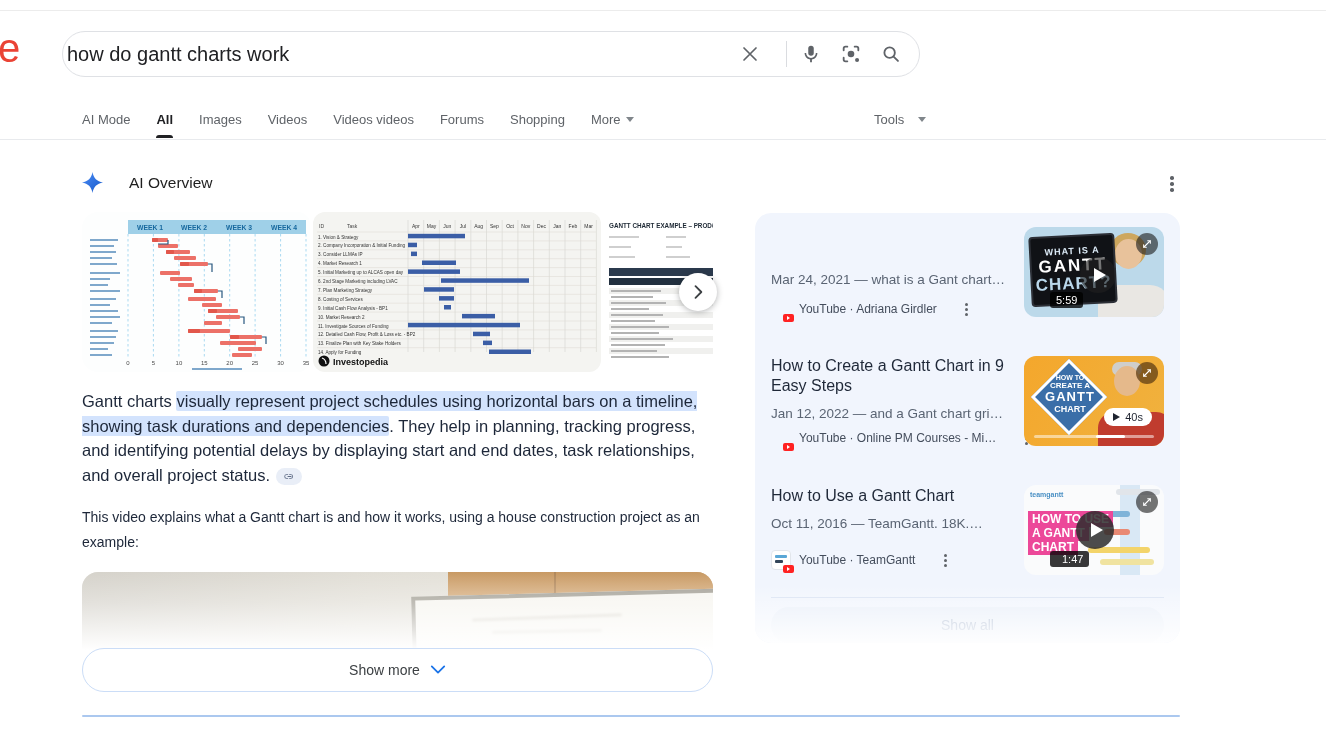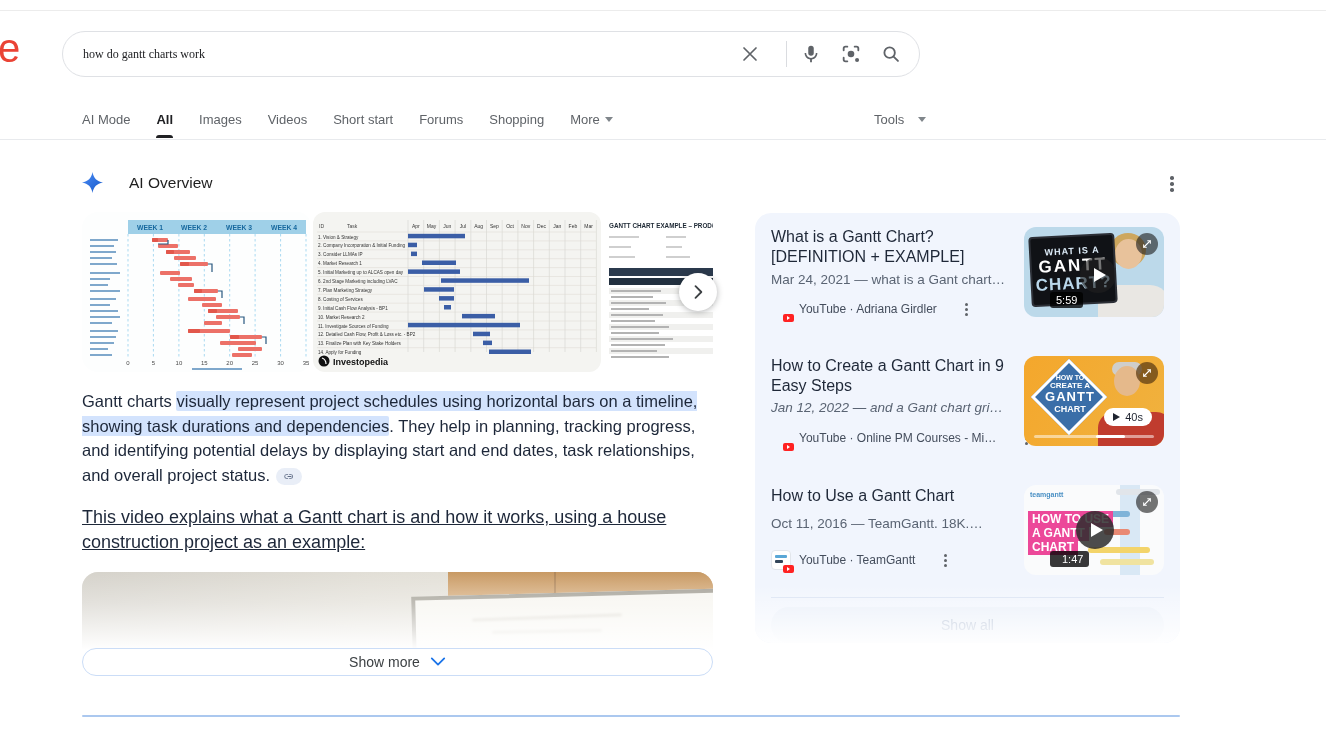--- a/index.html
+++ b/index.html
@@ -12,21 +12,21 @@
 
   
   #top-hairline { left:0; top:10px; width:1326px; height:1px; background:#ececec; }
   #logo-frag { left:-2px; top:26px; font-size:40px; font-weight:500; color:#ea4335; }
   #search-bar {
     left:62px; top:31px; width:858px; height:46px; background:#fff;
     border:1px solid #dfe1e5; border-radius:24px; display:flex; align-items:center;
   }
   #search-input {
     border:none; outline:none; background:transparent; flex:1;
-    margin-left:20px; font-size:12px; color:#202124; font-family:Liberation Serif, serif;
+    margin-left:4px; font-size:20px; color:#202124; font-family:Liberation Sans, sans-serif;
   }
   #search-icons { display:flex; align-items:center; margin-right:16px; }
   .sb-ico { width:24px; height:24px; display:flex; align-items:center; justify-content:center; cursor:pointer; }
   #sb-divider { width:1px; height:26px; background:#dadce0; margin:0 12px; }
   #clear-ico { margin-right:12px; }
   #mic-ico { margin-right:16px; }
   #lens-ico { margin-right:16px; }
 
   
   #tabs { left:82px; top:100px; height:38px; display:flex; gap:26px; align-items:stretch; }
@@ -53,33 +53,33 @@
     box-shadow:0 1px 6px rgba(32,33,36,.35); display:flex; align-items:center; justify-content:center; cursor:pointer; z-index:6;
   }
 
   
   #para1 { left:82px; top:389px; width:632px; font-size:16.5px; line-height:24.5px; color:#1d2739; }
   #para1 .hl { background:#d3e3fd; border-radius:2px; padding:1px 0; }
   .link-chip {
     display:inline-flex; align-items:center; justify-content:center; width:26px; height:17px;
     background:#e9eef7; border-radius:9px; margin-left:6px; vertical-align:-2px; cursor:pointer;
   }
-  #para2 { left:82px; top:505px; width:632px; font-size:18px; line-height:24.5px; color:#1d2739;text-decoration:underline; }
+  #para2 { left:82px; top:505px; width:632px; font-size:14px; line-height:24.5px; color:#1d2739; }
 
   
   #vid-preview { left:82px; top:572px; width:631px; height:78px; border-radius:16px 16px 0 0; overflow:hidden; }
   #vp-bg { position:absolute; inset:0; background:linear-gradient(100deg,#c7c3b9 0%,#d8d4c9 45%,#e3dfd4 100%); }
   #vp-wood { position:absolute; right:0; top:0; width:265px; height:30px; background:linear-gradient(180deg,#b5772f,#c98f4c); }
   #vp-wood::after { content:""; position:absolute; left:40%; top:0; width:2px; height:100%; background:rgba(120,70,20,.5); }
   #vp-board { position:absolute; left:330px; top:20px; width:360px; height:70px; background:#f3f1e9; border:4px solid #817c6e; transform:rotate(-1.5deg); }
   .vp-scribble { position:absolute; height:3px; background:#b9b2a3; opacity:.55; border-radius:2px; filter:blur(1px); }
   #vp-fade { position:absolute; inset:0; background:linear-gradient(180deg,rgba(255,255,255,.25) 0%,rgba(255,255,255,.5) 40%,#fff 100%); }
 
   #show-more-btn {
-    left:82px; top:648px; width:631px; height:28px; border-radius:22px; background:#fff;
+    left:82px; top:648px; width:631px; height:44px; border-radius:22px; background:#fff;
     border:1px solid #cbddf7; display:flex; align-items:center; justify-content:center; gap:10px; cursor:pointer; z-index:4;
   }
   #show-more-label { font-size:14px; color:#3c4043; }
   #aio-bottom-divider { left:82px; top:715px; width:1098px; height:2px; background:#abc8ef; border-radius:1px; }
 
   
   #videos-panel { left:755px; top:213px; width:425px; height:430px; background:#f1f5fd; border-radius:16px; }
   .vcard-title { position:absolute; left:16px; width:240px; font-size:16px; line-height:19.5px; color:#1f2838; cursor:pointer; }
   .vcard-snippet { position:absolute; left:16px; width:250px; font-size:13.5px; color:#5a6473; white-space:nowrap; overflow:hidden; }
   .vcard-source { position:absolute; left:16px; display:flex; align-items:center; gap:8px; cursor:pointer; }
@@ -187,21 +187,21 @@
     <div class="tab active">
         <span>All</span>
       </div>
     <div class="tab">
         <span>Images</span>
       </div>
     <div class="tab">
         <span>Videos</span>
       </div>
     <div class="tab">
-        <span>Short start</span>
+        <span>Videos videos</span>
       </div>
     <div class="tab">
         <span>Forums</span>
       </div>
     <div class="tab">
         <span>Shopping</span>
       </div>
     <div class="tab">
         <span>More</span>
         <span class="caret"></span>
@@ -484,21 +484,20 @@
     <span id="show-more-label">Show more</span>
     <svg width="16" height="12" viewBox="0 0 18 13">
         <path d="M2 2.5 L9 9.5 L16 2.5" stroke="#1a73e8" stroke-width="2" fill="none" stroke-linecap="round" stroke-linejoin="round"></path>
       </svg>
   </div>
 
   <div class="abs" id="aio-bottom-divider"></div>
 
   <div class="abs" id="videos-panel">
 
-    <div class="vcard-title" style="top:14px;">What is a Gantt Chart? [DEFINITION + EXAMPLE]</div>
     <div class="vcard-snippet" style="top:59px;">Mar 24, 2021 — what is a Gant chart…</div>
     <div class="vcard-source" style="top:86px;">
       <span class="favicon">
         <span class="fav-circle" style="background:radial-gradient(circle at 35% 30%, #dfb089, #9a6a43);"></span>
         <span class="yt-badge"></span>
       </span>
       <span class="src-label">YouTube · Adriana Girdler</span>
       <span class="mini-kebab">
           <i></i>
           <i></i>
@@ -519,21 +518,21 @@
         </div>
       <div class="dur-badge" style="left:26px; bottom:9px;">5:59</div>
       <div class="expand-btn">
         <svg width="12" height="12" viewBox="0 0 18 18">
             <path d="M10 4h4v4M14 4l-5 5M8 14H4v-4M4 14l5-5" stroke="#fff" stroke-width="1.6" fill="none" stroke-linecap="round"></path>
           </svg>
       </div>
     </div>
 
     <div class="vcard-title" style="top:143px;">How to Create a Gantt Chart in 9 Easy Steps</div>
-    <div class="vcard-snippet" style="top:187px;font-style:italic;">Jan 12, 2022 — and a Gant chart gri…</div>
+    <div class="vcard-snippet" style="top:193px;">Jan 12, 2022 — and a Gant chart gri…</div>
     <div class="vcard-source" style="top:215px;">
       <span class="favicon">
         <span class="fav-circle" style="background:radial-gradient(circle at 40% 35%, #ffd79a 15%, #f49a2a 60%);"></span>
         <span class="yt-badge"></span>
       </span>
       <span class="src-label">YouTube · Online PM Courses - Mi…</span>
       <span class="mini-kebab">
           <i></i>
           <i></i>
           <i></i>

